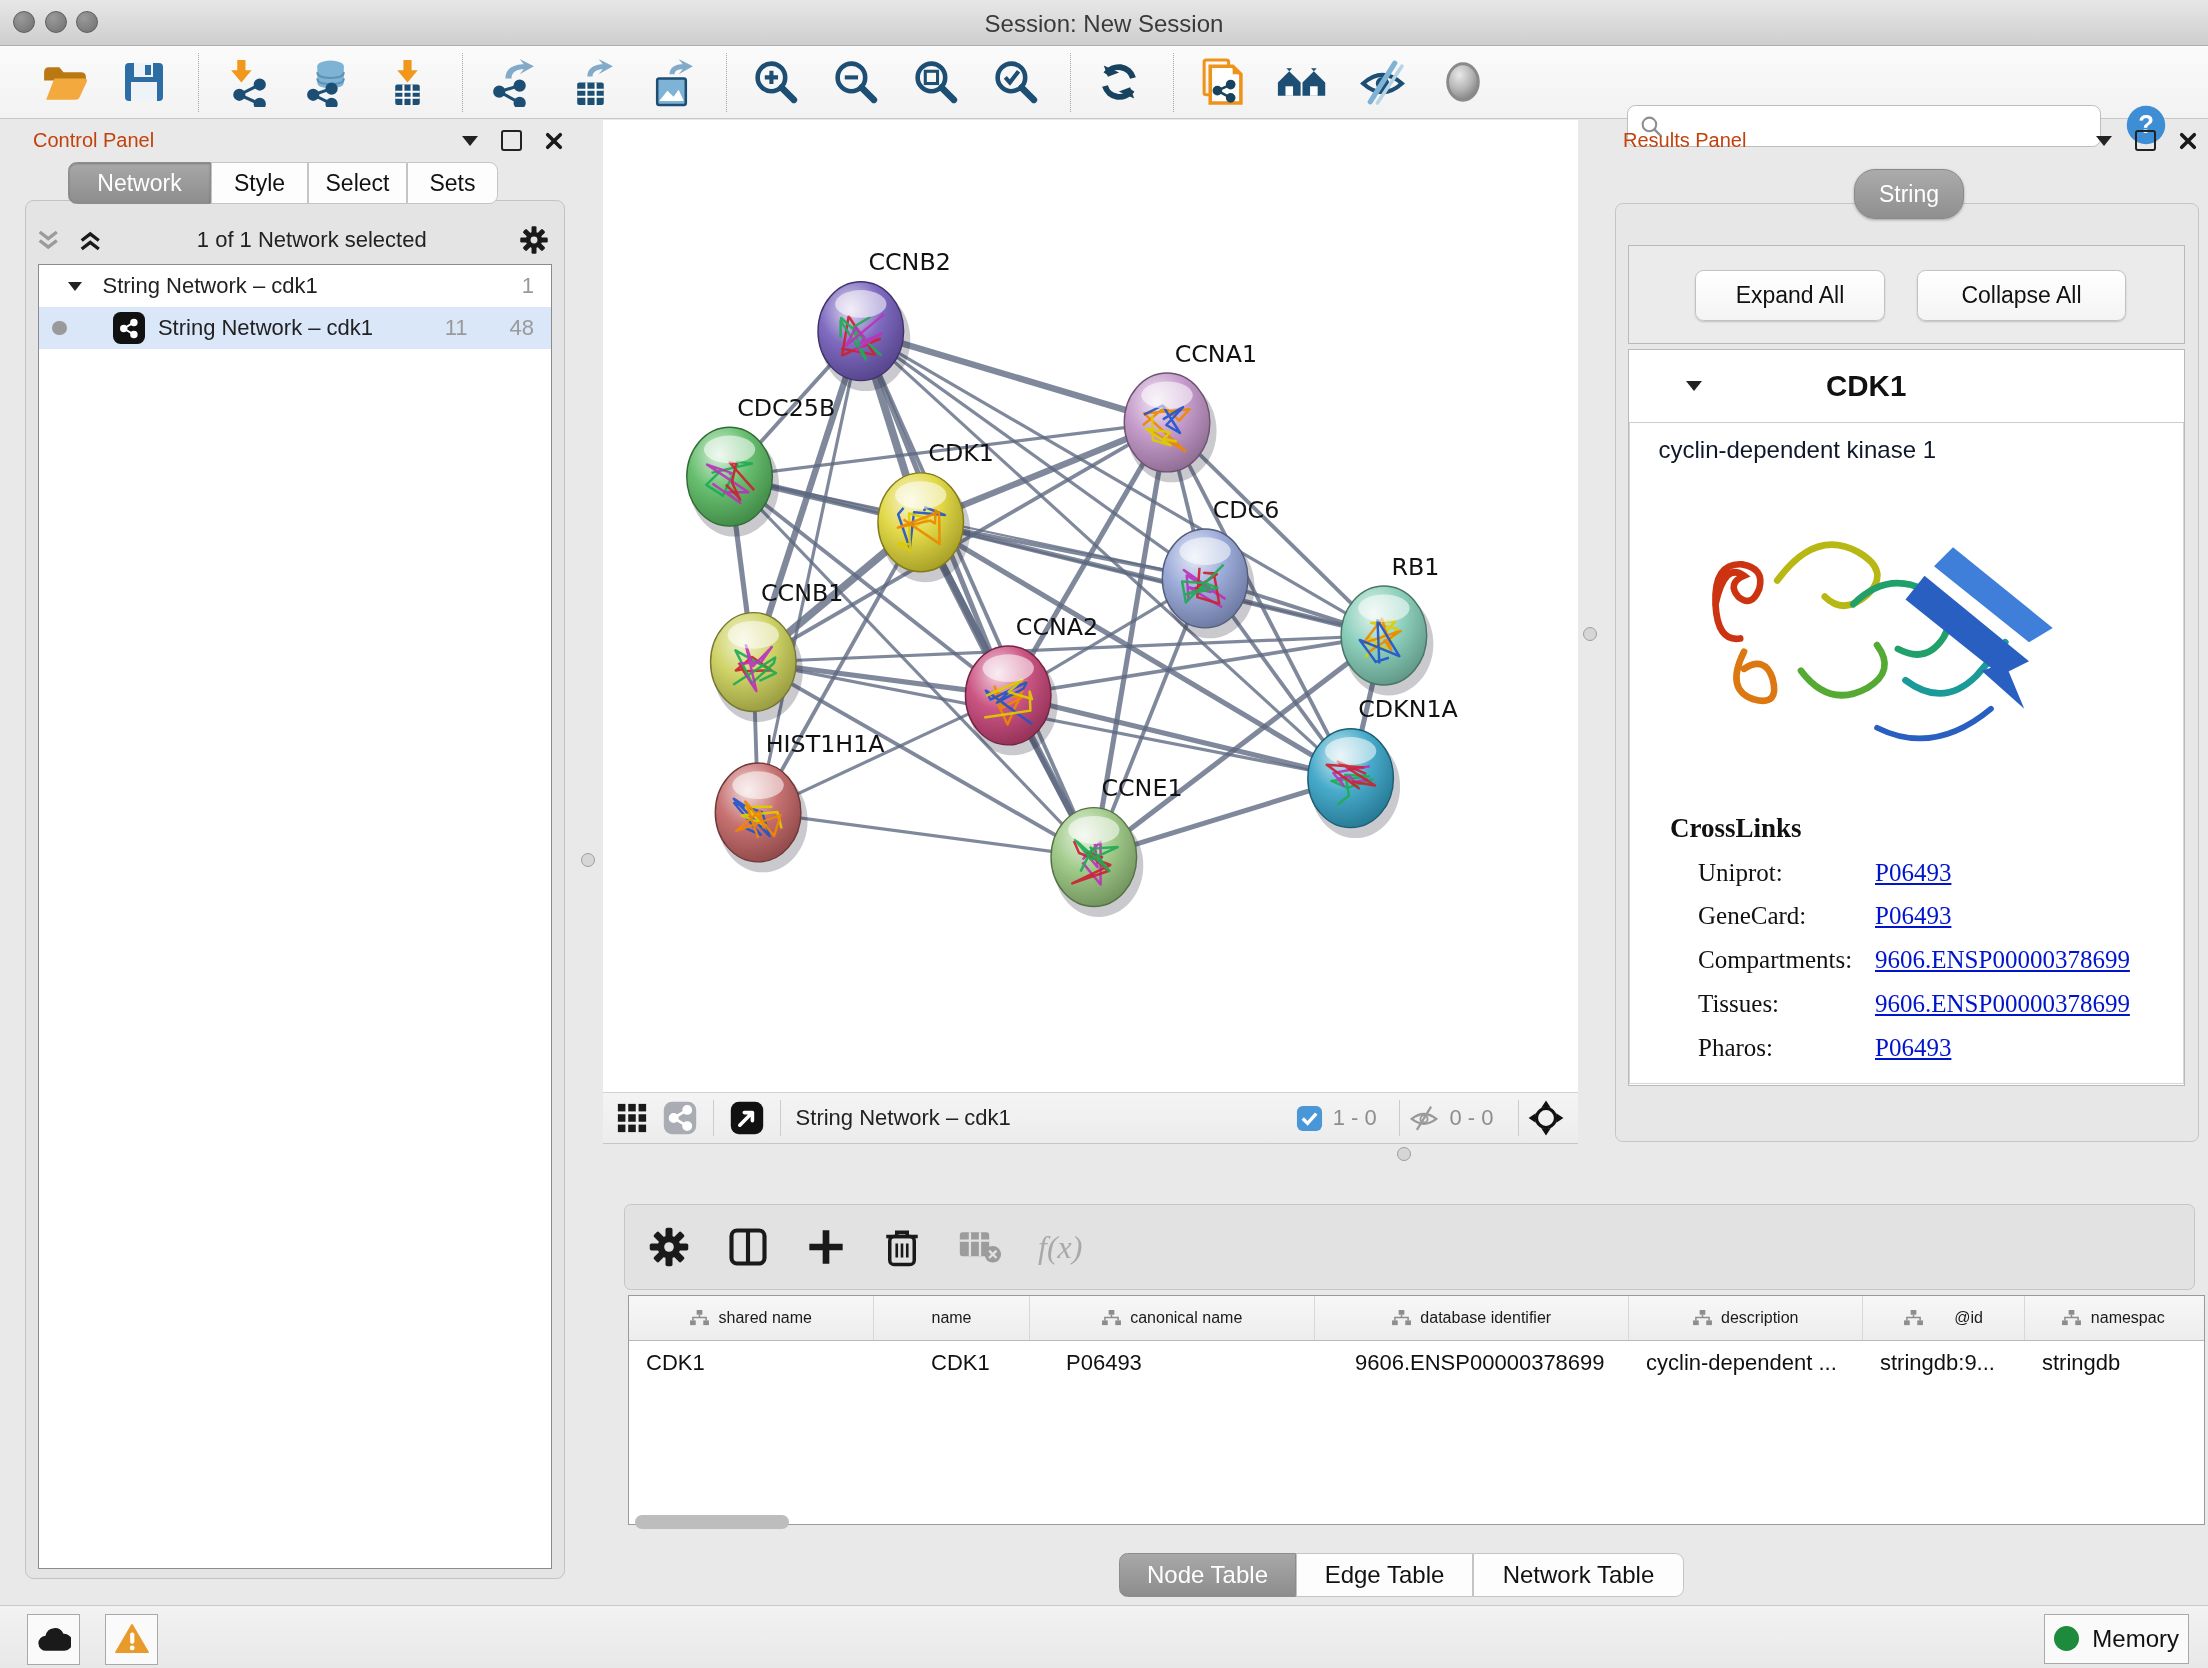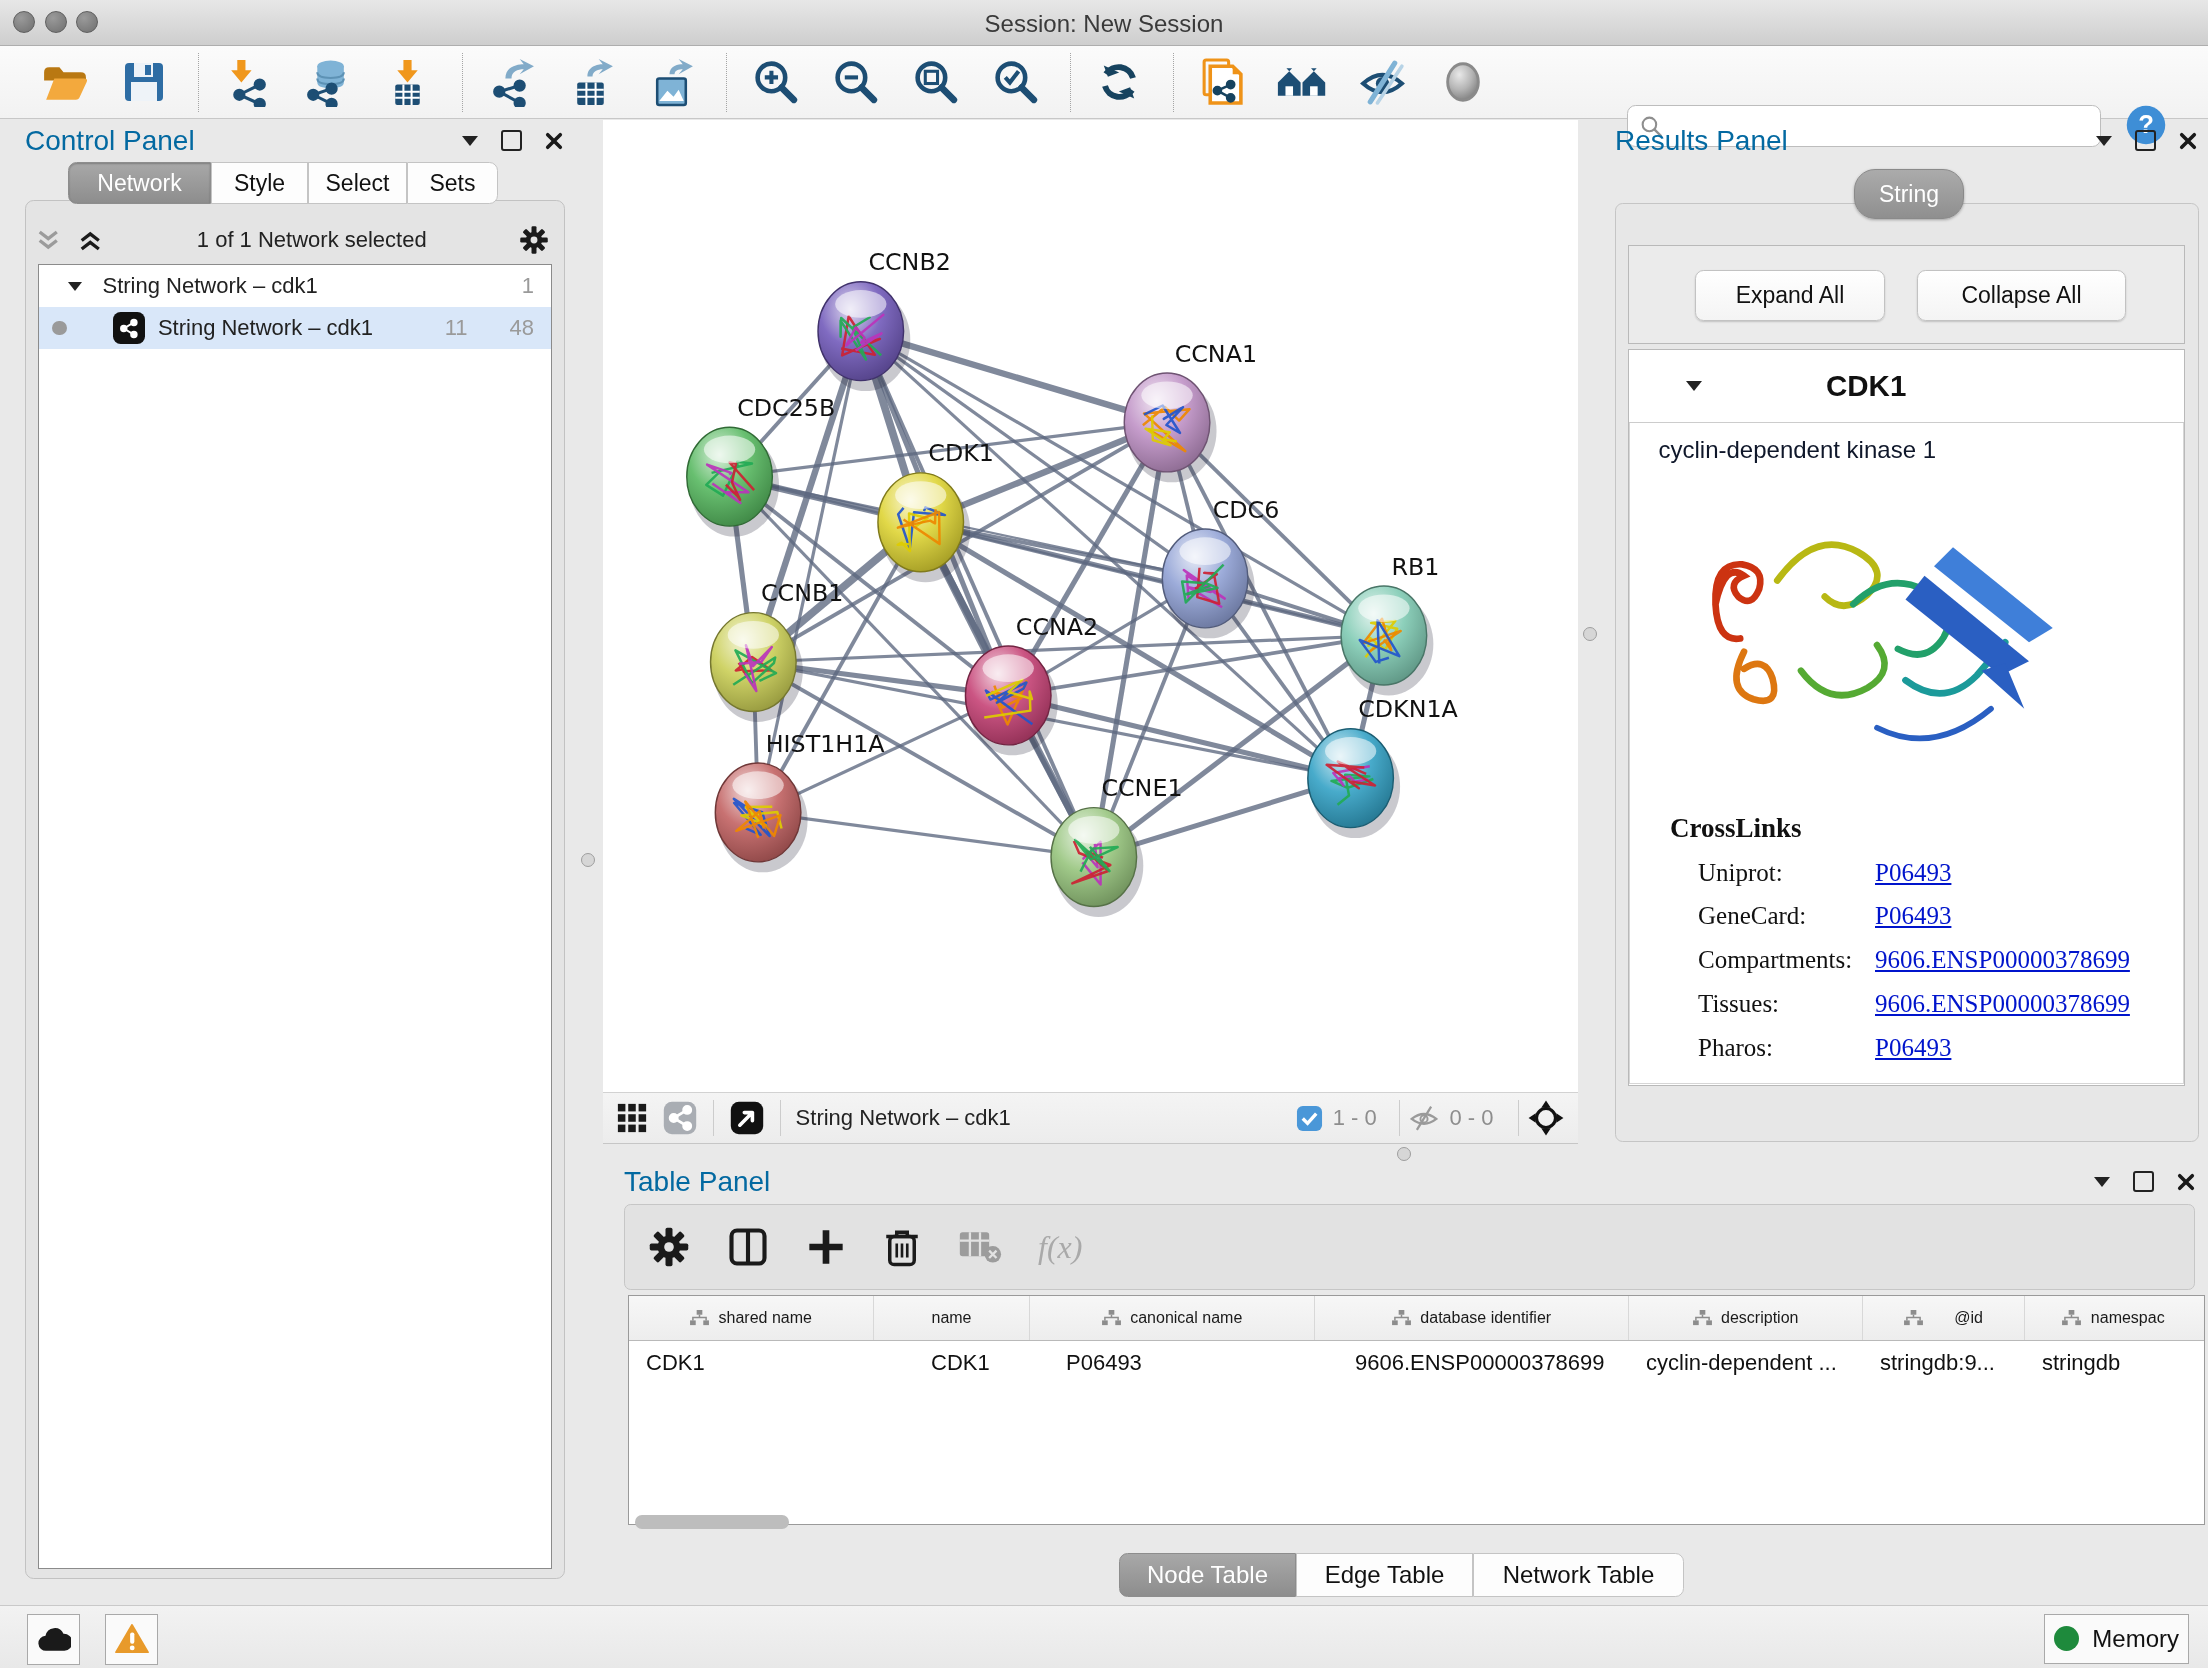--- a/index.html
+++ b/index.html
@@ -17,21 +17,21 @@
   
   .toolbar{left:0;top:46px;width:2208px;height:73px;background:linear-gradient(#fbfbfb,#f2f2f2);
     border-bottom:1px solid #c7c7c7;display:flex;align-items:center;padding-left:36px;box-sizing:border-box;}
   .tbtn{width:55px;height:55px;display:flex;align-items:center;justify-content:center;margin-right:25px;flex:0 0 auto;}
   .tsep{height:59px;border-left:1.9px dotted #a5a5a5;margin:0 21px 0 1.9px;flex:0 0 auto;}
   .searchbox{position:absolute;right:107px;top:59px;width:474px;height:42px;background:#fff;
     border:1px solid #bdbdbd;border-radius:8.6px;display:flex;align-items:center;padding-left:11.4px;box-sizing:border-box;}
   .helpbtn{position:absolute;right:40px;top:57px;}
 
   
-  .panel-title{font-size:28px;color:#0369a1;}
+  .panel-title{font-size:20px;color:#c2410c;margin-left:8px;}
   .winctl{display:flex;align-items:center;gap:23px;}
   .tri-down{width:0;height:0;border-left:8.6px solid transparent;border-right:8.6px solid transparent;border-top:10.5px solid #222;}
   .sq{width:17px;height:17px;border:2.4px solid #222;border-radius:2.9px;}
 
   
   .cp-box{left:25px;top:200px;width:538px;height:1377px;background:#e4e4e4;border:1px solid #c2c2c2;border-radius:8.6px;}
   .tab{height:40px;display:flex;align-items:center;justify-content:center;font-size:23px;
        background:#fdfdfd;border:1px solid #c4c4c4;color:#111;}
   .tab.sel{background:linear-gradient(#a8a8a8,#8d8d8d);color:#fff;border-color:#8d8d8d;
        box-shadow:inset 0 1px 1.9px rgba(0,0,0,.25);}
@@ -663,30 +663,20 @@
       <div class="serif xl-link" style="position:absolute;left:245px;top:479px;">P06493</div>
       <div class="serif xl-label" style="position:absolute;left:68px;top:523px;">Compartments:</div>
       <div class="serif xl-link" style="position:absolute;left:245px;top:523px;">9606.ENSP00000378699</div>
       <div class="serif xl-label" style="position:absolute;left:68px;top:567px;">Tissues:</div>
       <div class="serif xl-link" style="position:absolute;left:245px;top:567px;">9606.ENSP00000378699</div>
       <div class="serif xl-label" style="position:absolute;left:68px;top:611px;">Pharos:</div>
       <div class="serif xl-link" style="position:absolute;left:245px;top:611px;">P06493</div>
     </div>
   </div>
 
-  <div class="abs" style="left:624px;top:1168px;width:1571px;height:27px;display:flex;align-items:center;justify-content:space-between;">
-    <span class="panel-title">Table Panel</span>
-    <span class="winctl">
-      <span class="tri-down"></span>
-      <span class="sq"></span>
-      <svg width="18" height="18" viewBox="0 0 20 20">
-        <path d="M3 3 L17 17 M17 3 L3 17" stroke="#1a1a1a" stroke-width="4" stroke-linecap="round"></path>
-      </svg>
-    </span>
-  </div>
 
   <div class="abs tp-toolbar">
     <svg width="42" height="42" viewBox="0 0 48 48">
       <g fill="#1a1a1a">
         <rect x="20" y="2" width="8" height="44" rx="2"></rect>
         <rect x="20" y="2" width="8" height="44" rx="2" transform="rotate(45 24 24)"></rect>
         <rect x="20" y="2" width="8" height="44" rx="2" transform="rotate(90 24 24)"></rect>
         <rect x="20" y="2" width="8" height="44" rx="2" transform="rotate(135 24 24)"></rect>
         <circle cx="24" cy="24" r="13"></circle>
       </g>

